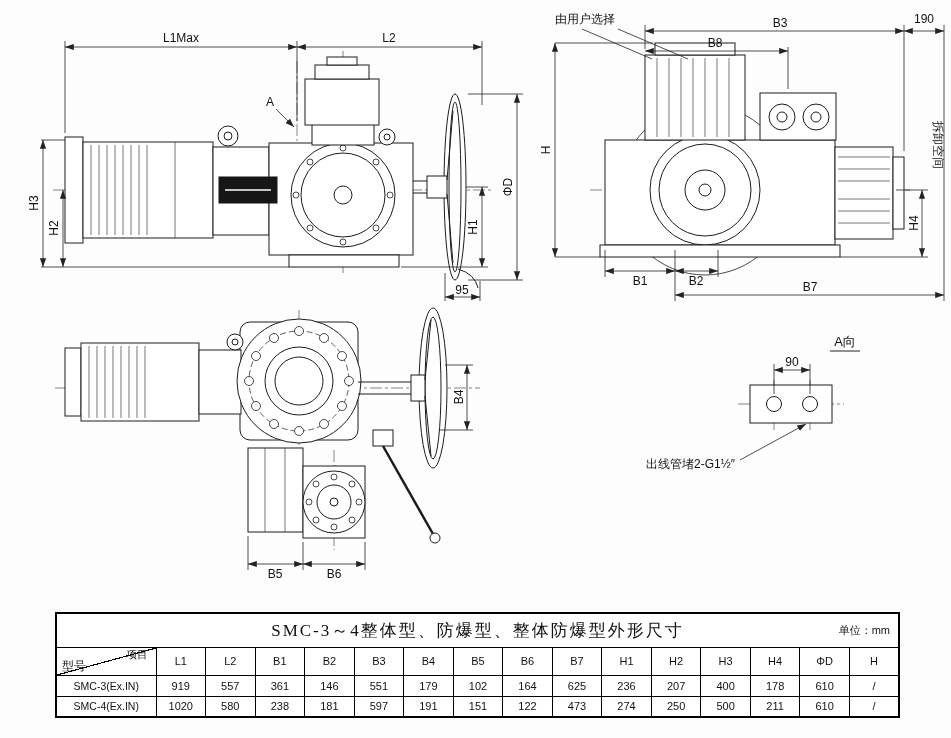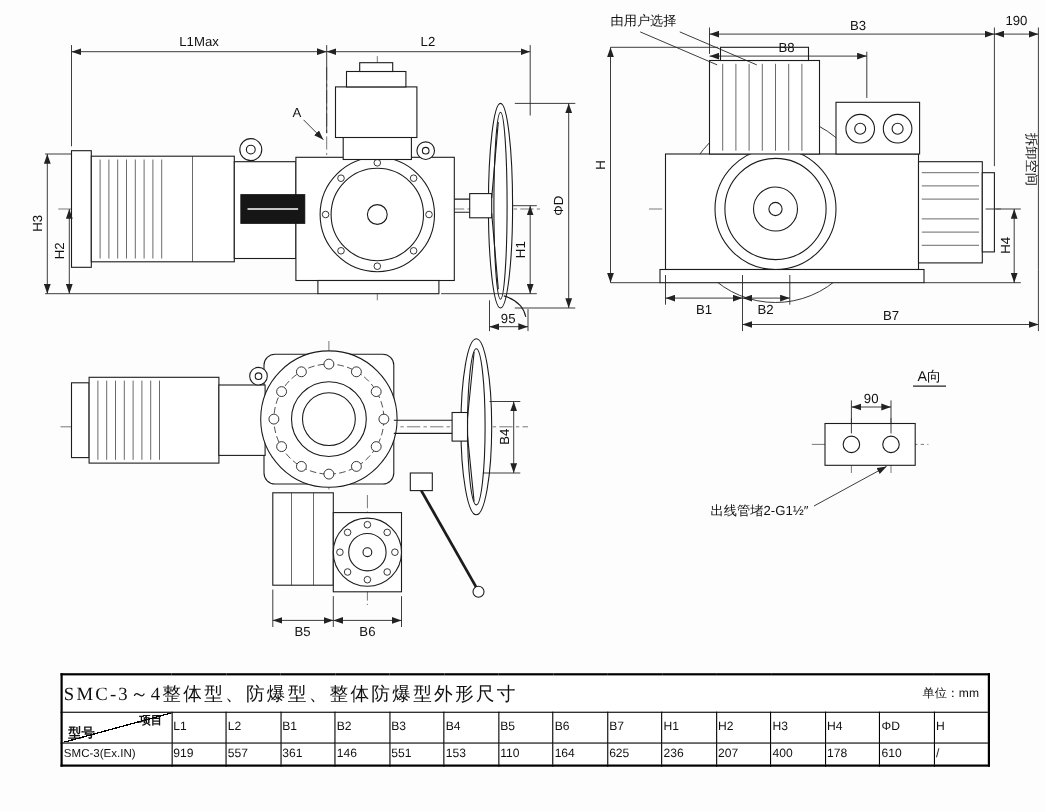--- a/index.html
+++ b/index.html
@@ -3,24 +3,24 @@
 <meta charset="utf-8">
 <style>
   * { margin:0; padding:0; box-sizing:border-box; }
   html,body { width:951px; height:738px; background:#ffffff; font-family:"Liberation Sans",sans-serif; }
   .sheet { position:relative; width:951px; height:738px; background:#fdfdfd; overflow:hidden; }
   svg.view { position:absolute; }
   svg text { font-family:"Liberation Sans",sans-serif; font-size:12px; fill:#111; }
 
   .dim-table { position:absolute; left:55px; top:612px; width:845px; }
   table { border-collapse:collapse; width:100%; table-layout:fixed; border:2px solid #000; background:#fff; }
-  td { border:1px solid #000; font-size:11px; color:#111; height:21px; padding:0 1px; overflow:hidden; white-space:nowrap; }
+  td { border:1px solid #000; font-size:11px; color:#111; text-align:center; height:21px; padding:0 1px; overflow:hidden; white-space:nowrap; }
   td.title-cell { height:34px; font-size:17px; letter-spacing:2px; position:relative; font-family:"Liberation Serif",serif; }
   .unit { position:absolute; right:8px; top:50%; transform:translateY(-50%); font-size:11px; letter-spacing:0; font-family:"Liberation Sans",sans-serif;margin-left:13px; }
-  td.corner-cell { position:relative; padding:12px; height:28px;font-weight:bold; }
+  td.corner-cell { position:relative; padding:12px; height:28px; }
   .corner-diag { position:absolute; inset:0;
     background:linear-gradient(to bottom right, transparent calc(50% - 0.6px), #000 calc(50% - 0.6px), #000 calc(50% + 0.6px), transparent calc(50% + 0.6px)); }
   .corner-top { position:absolute; top:0px; right:8px; font-size:10.5px; }
   .corner-bottom { position:absolute; bottom:0px; left:5px; font-size:12px; }
   td.model-cell { font-size:10.5px;margin-top:36px; }
 </style>
 </head>
 <body>
 
 <div class="sheet">
@@ -299,28 +299,46 @@
         <td>ΦD</td>
         <td>H</td>
       </tr>
       <tr>
         <td class="model-cell">SMC-3(Ex.IN)</td>
         <td>919</td>
         <td>557</td>
         <td>361</td>
         <td>146</td>
         <td>551</td>
-        <td>153</td>
-        <td>110</td>
+        <td>179</td>
+        <td>102</td>
         <td>164</td>
         <td>625</td>
         <td>236</td>
         <td>207</td>
         <td>400</td>
         <td>178</td>
         <td>610</td>
         <td>/</td>
       </tr>
+      <tr>
+        <td class="model-cell">SMC-4(Ex.IN)</td>
+        <td>1020</td>
+        <td>580</td>
+        <td>238</td>
+        <td>181</td>
+        <td>597</td>
+        <td>191</td>
+        <td>151</td>
+        <td>122</td>
+        <td>473</td>
+        <td>274</td>
+        <td>250</td>
+        <td>500</td>
+        <td>211</td>
+        <td>610</td>
+        <td>/</td>
+      </tr>
     </tbody>
       </table>
   </div>
 
 </div>
 
 </body></html>

